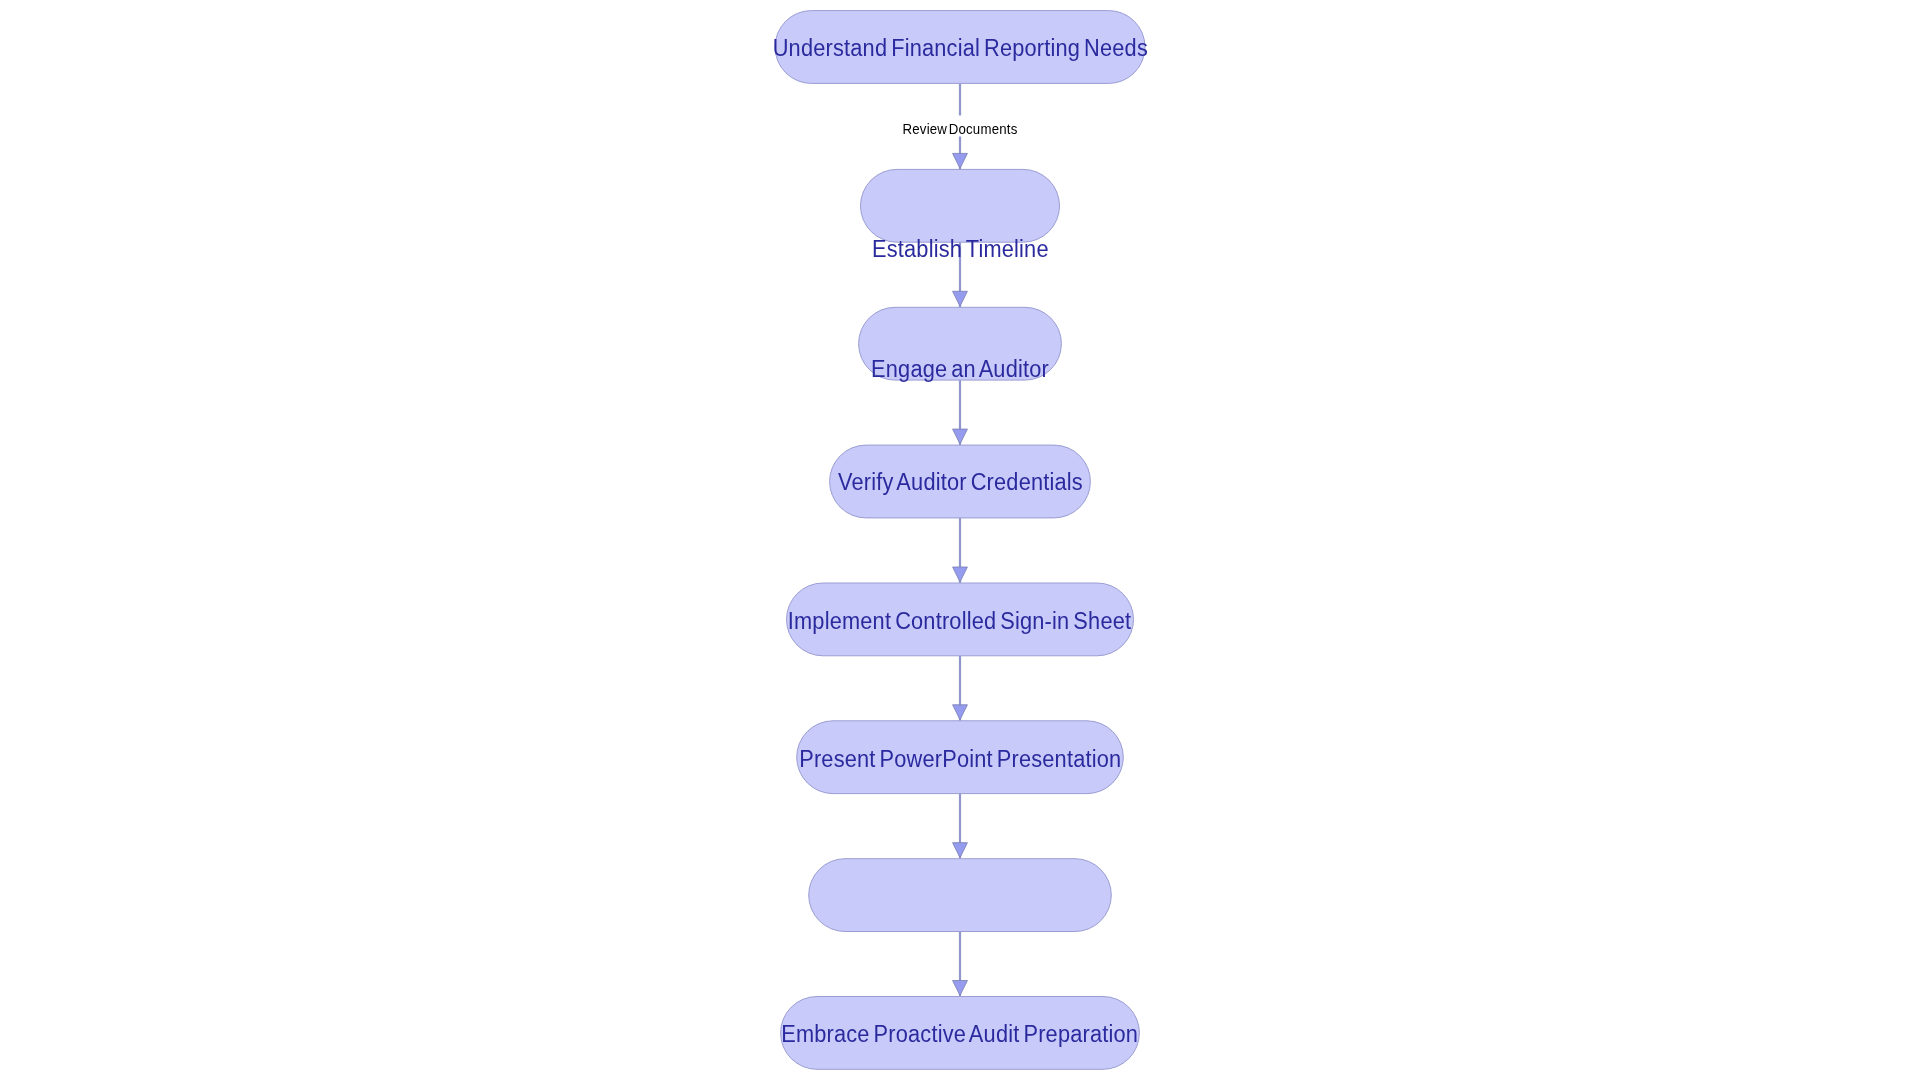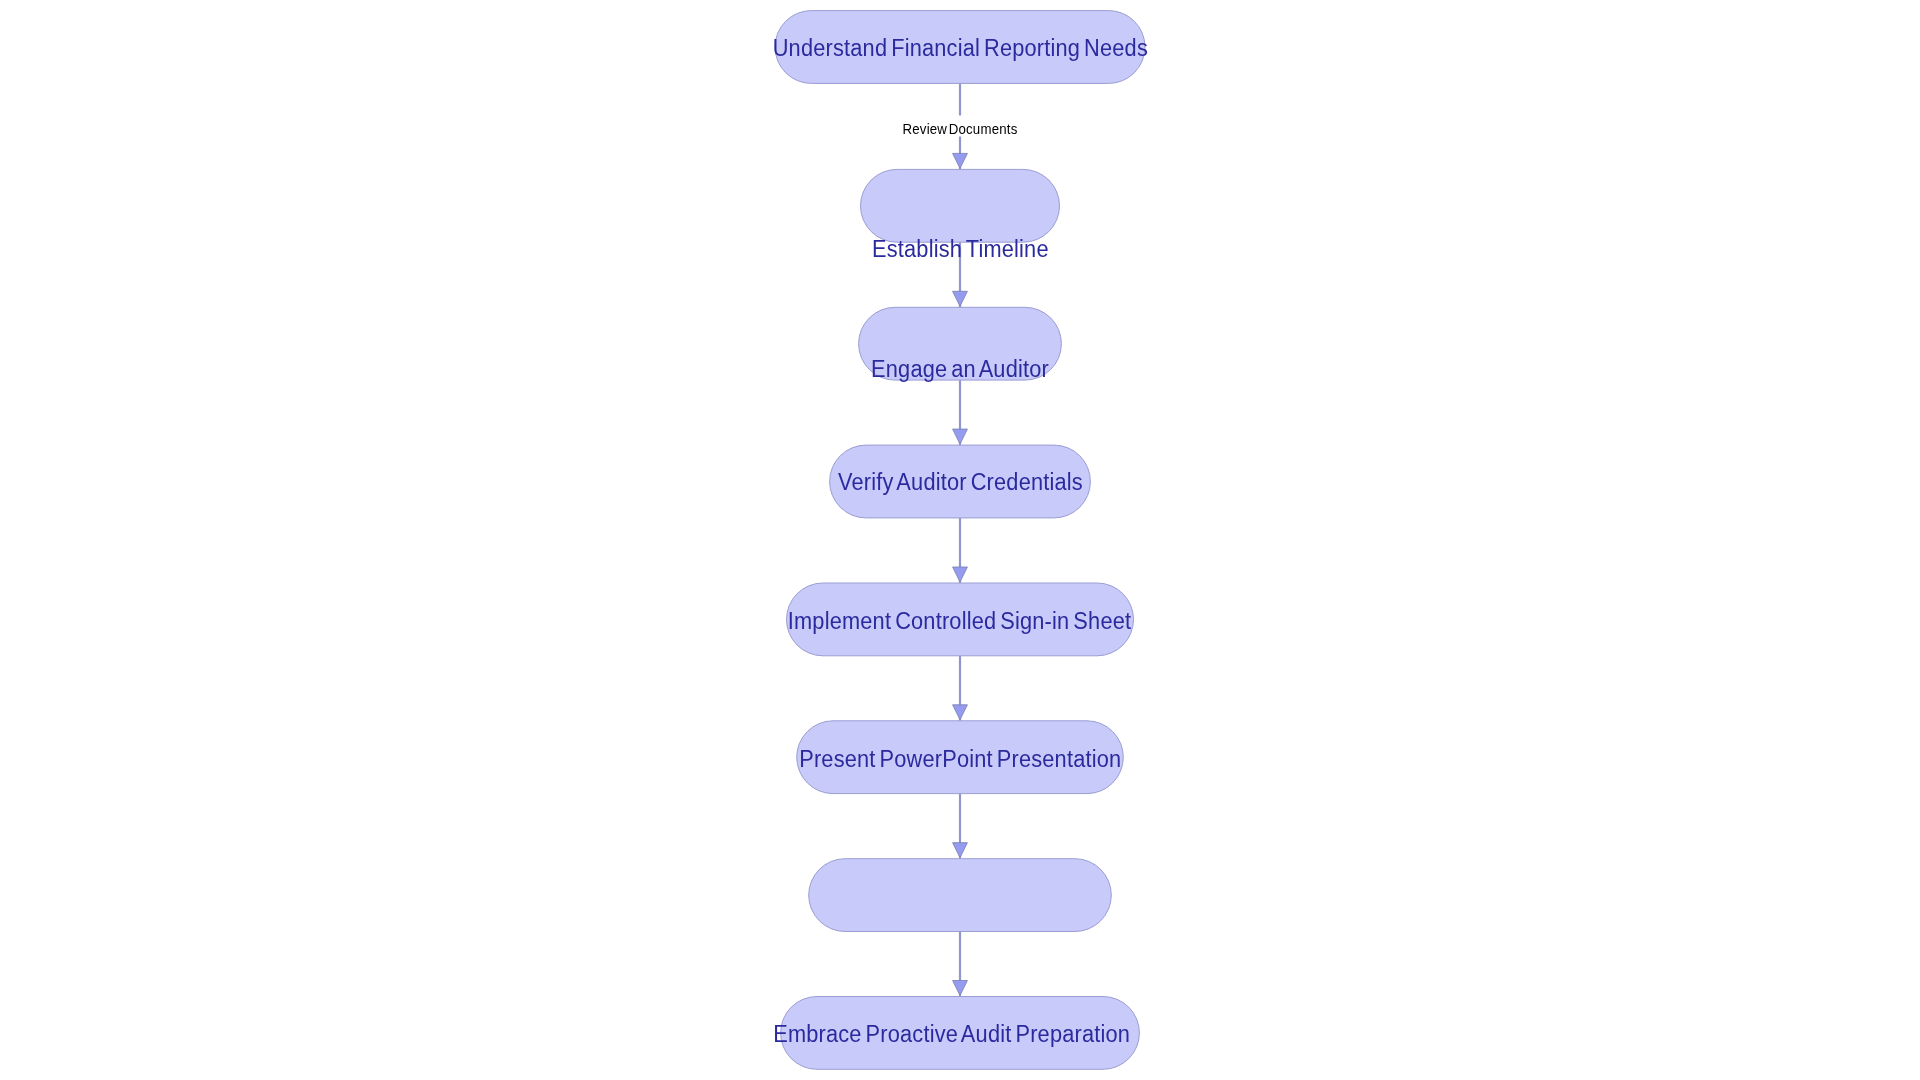--- a/index.html
+++ b/index.html
@@ -72,19 +72,19 @@
     </div>
   <div class="node" style="left: 829.1px; top: 444.6px; width: 261.8px; height: 72px;">
       <span>Verify Auditor Credentials</span>
     </div>
   <div class="node" style="left: 786px; top: 582.5px; width: 348px; height: 73.8px; text-align: right;">
       <span>Implement Controlled Sign-in Sheet</span>
     </div>
   <div class="node" style="left: 796.2px; top: 720.3px; width: 327.6px; height: 73.8px; justify-content: center;">
       <span>Present PowerPoint Presentation</span>
     </div>
-  <div class="node" style="left: 780.1px; top: 996px; width: 359.8px; height: 73.8px; justify-content: flex-end;">
+  <div class="node" style="left: 780.1px; top: 996px; width: 359.8px; height: 73.8px;">
       <span>Embrace Proactive Audit Preparation</span>
     </div>
 
   <div class="edgelabel-bg" style="left: 960px; top: 125.5px; width: 159px; height: 21px;"></div>
   <div class="edgelabel" style="left: 960px; top: 128.8px;"><span>Review Documents</span></div>
 </div>
 
 </body></html>

